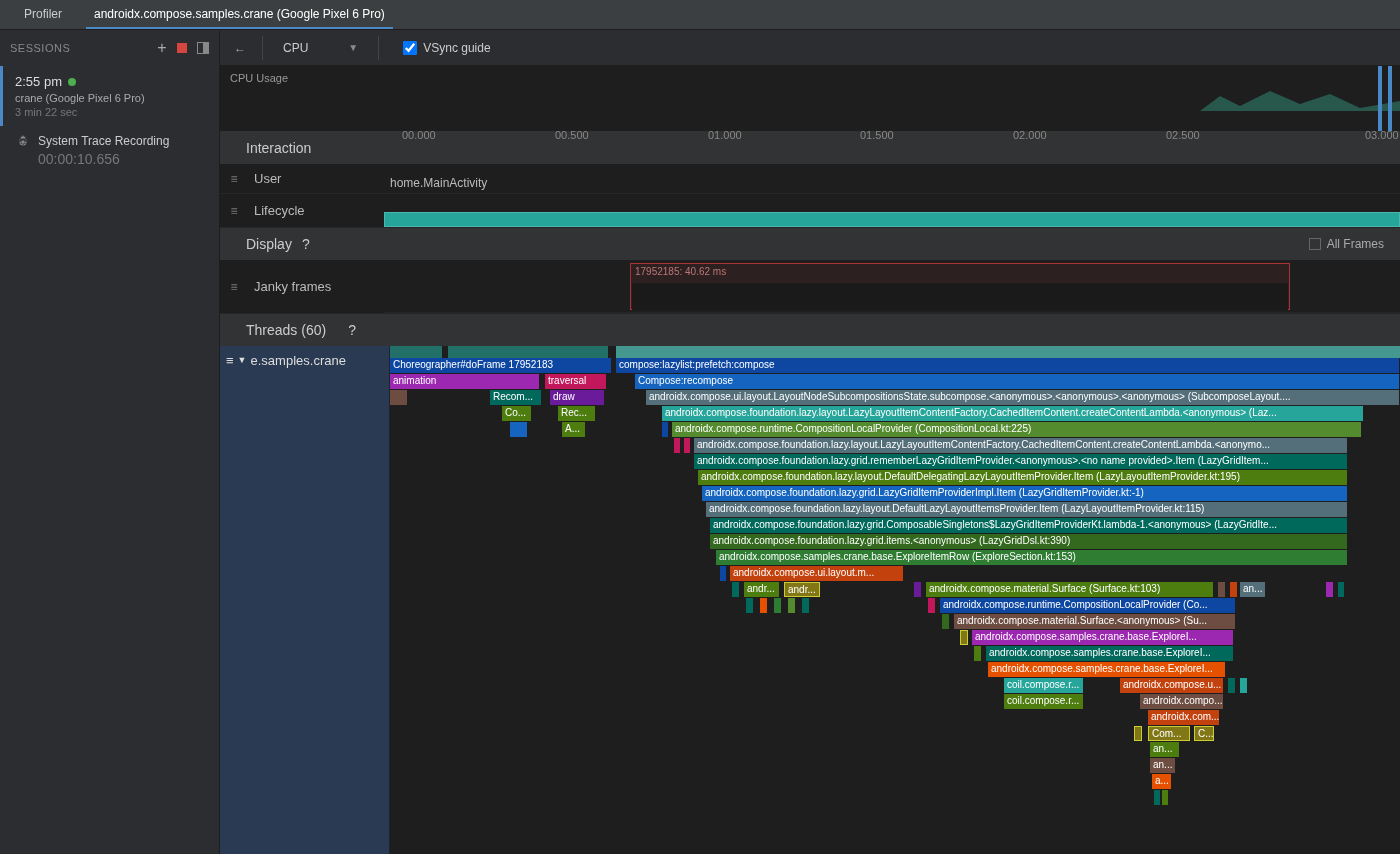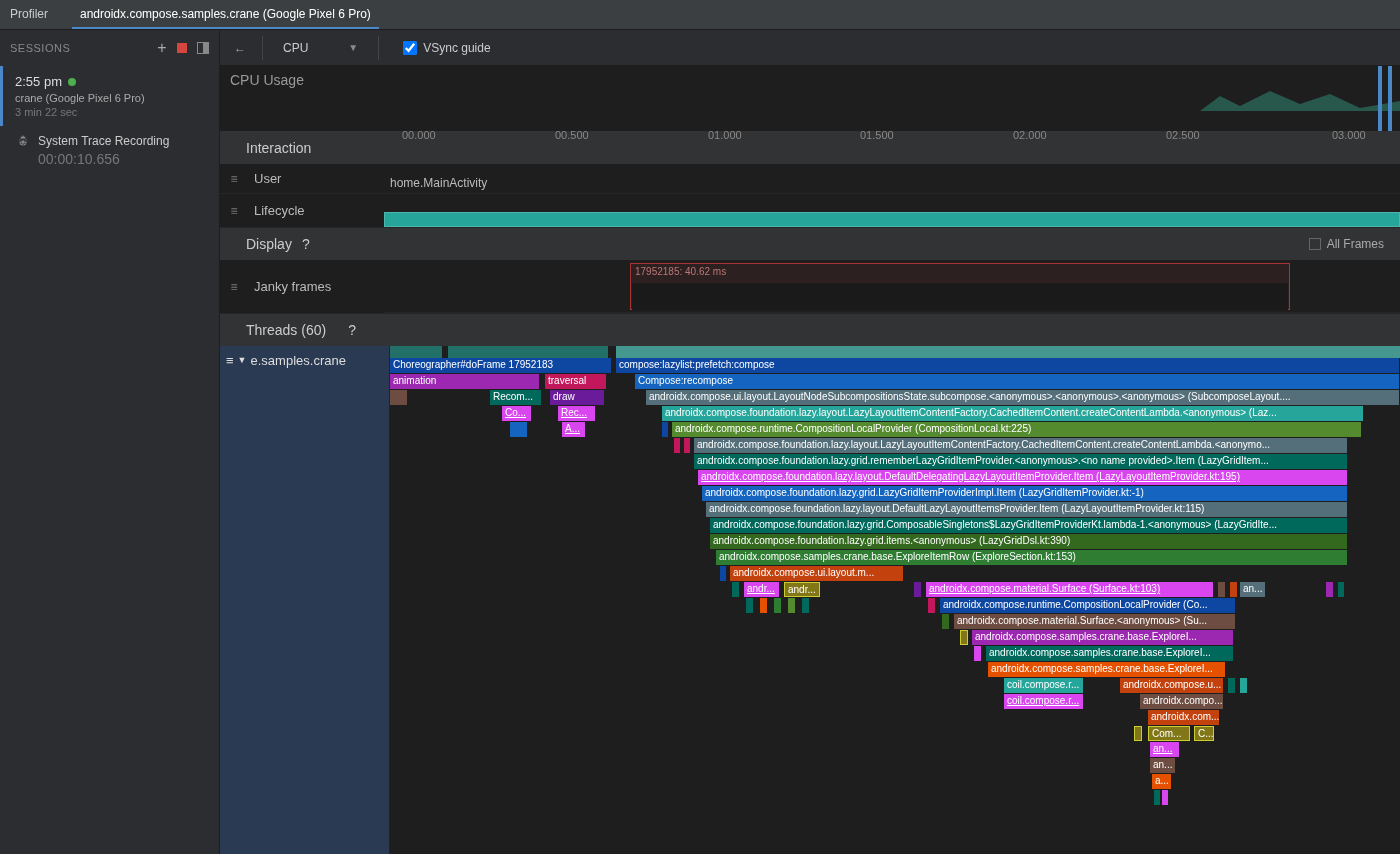--- a/index.html
+++ b/index.html
@@ -1,18 +1,18 @@
 <!DOCTYPE html>
 <html><head>
 <meta charset="utf-8">
 <style>
 * { margin: 0; padding: 0; box-sizing: border-box; font-family: -apple-system, sans-serif; }
 body { background: #2b2d30; color: #bbb; font-size: 12px; overflow: hidden; width: 1400px; height: 854px; }
 
-.titlebar { height: 30px; background: #3c3f41; display: flex; align-items: center; padding: 0 2px; gap: 16px; border-bottom: 1px solid #1e1e1e; }
+.titlebar { height: 30px; background: #3c3f41; display: flex; align-items: center; padding: 0 16px; gap: 16px; border-bottom: 1px solid #1e1e1e; }
 .titlebar .tab { color: #ccc; padding: 6px 8px; border-bottom: 2px solid transparent; }
 .titlebar .tab.active { border-bottom-color: #4a88c7; color: #fff; }
 
 .main-layout { display: flex; height: calc(100% - 30px); }
 
 .sessions-panel { width: 220px; background: #2b2d30; border-right: 1px solid #1e1e1e; display: flex; flex-direction: column; }
 .sessions-header { height: 36px; display: flex; align-items: center; padding: 0 10px; color: #888; font-size: 11px; letter-spacing: 0.5px; justify-content: space-between; }
 .sessions-header .actions { display: flex; gap: 10px; align-items: center; }
 .session-item { padding: 8px 12px; border-left: 3px solid #4a88c7; }
 .session-time { color: #ddd; font-size: 13px; display: flex; align-items: center; gap: 6px; }
@@ -28,21 +28,21 @@
 
 .toolbar { height: 36px; background: #2b2d30; border-bottom: 1px solid #1e1e1e; display: flex; align-items: center; padding: 0 10px; gap: 12px; }
 .toolbar-btn { color: #aaa; cursor: pointer; padding: 4px; }
 .dropdown { display: flex; align-items: center; gap: 40px; color: #ccc; padding: 4px 8px; }
 .dropdown .chev { font-size: 10px; color: #888; }
 .checkbox-group { display: flex; align-items: center; gap: 6px; color: #ccc; margin-left: 12px; }
 .checkbox-group input { width: 14px; height: 14px; }
 .divider-v { width: 1px; height: 24px; background: #444; }
 
 .cpu-usage-section { height: 66px; border-bottom: 1px solid #333; display: flex; }
-.cpu-usage-label { width: 170px; padding: 6px 10px; color: #999; font-size: 14px; }
+.cpu-usage-label { width: 170px; padding: 6px 10px; color: #999; font-size: 11px; }
 .cpu-timeline { flex: 1; position: relative; }
 .timeline-ticks { position: absolute; bottom: 2px; left: 0; right: 0; display: flex; color: #888; font-size: 11px; }
 .timeline-ticks span { position: absolute; }
 .usage-graph { position: absolute; right: 0; bottom: 20px; width: 200px; height: 25px; }
 .marker-bar { position: absolute; top: 0; bottom: 0; width: 4px; background: #4a88c7; }
 
 .section-header { height: 32px; background: #313335; display: flex; align-items: center; padding-left: 26px; gap: 10px; color: #ccc; font-size: 14px; }
 
 .track-row { height: 30px; display: flex; align-items: center; border-bottom: 1px solid #262626; }
 .track-handle { width: 28px; display: flex; align-items: center; justify-content: center; color: #777; }
@@ -79,21 +79,21 @@
 .c-dblue { background: #0d47a1; }
 .c-teal { background: #00695c; }
 .c-lteal { background: #26a69a; }
 .c-green { background: #2e7d32; }
 .c-lgreen { background: #558b2f; }
 .c-purple { background: #6a1b9a; }
 .c-lpurple { background: #9c27b0; }
 .c-pink { background: #c2185b; }
 .c-orange { background: #e65100; }
 .c-brown { background: #6d4c41; }
-.c-tan { background: #d946ef; text-decoration: underline; }
+.c-tan { background: #4d7c0f; }
 .c-grey { background: #546e7a; }
 .c-lgrey { background: #c2410c; }
 .c-yellow { background: #827717; border:1px solid #cc3; }
 .c-dgreen { background: #33691e; }
 
 </style>
 </head>
 <body>
 
 <div class="titlebar">
@@ -159,21 +159,21 @@
         </div>
         <div class="marker-bar" style="left:988px"></div>
         <div class="marker-bar" style="left:998px"></div>
         <div class="timeline-ticks">
           <span style="left:12px">00.000</span>
           <span style="left:165px">00.500</span>
           <span style="left:318px">01.000</span>
           <span style="left:470px">01.500</span>
           <span style="left:623px">02.000</span>
           <span style="left:776px">02.500</span>
-          <span style="left:942px">03.000</span>
+          <span style="left:975px">03.000</span>
 
         </div>
       </div>
     </div>
 
     <div class="section-header">
         <span>Interaction</span>
       </div>
 
     <div class="track-row">

